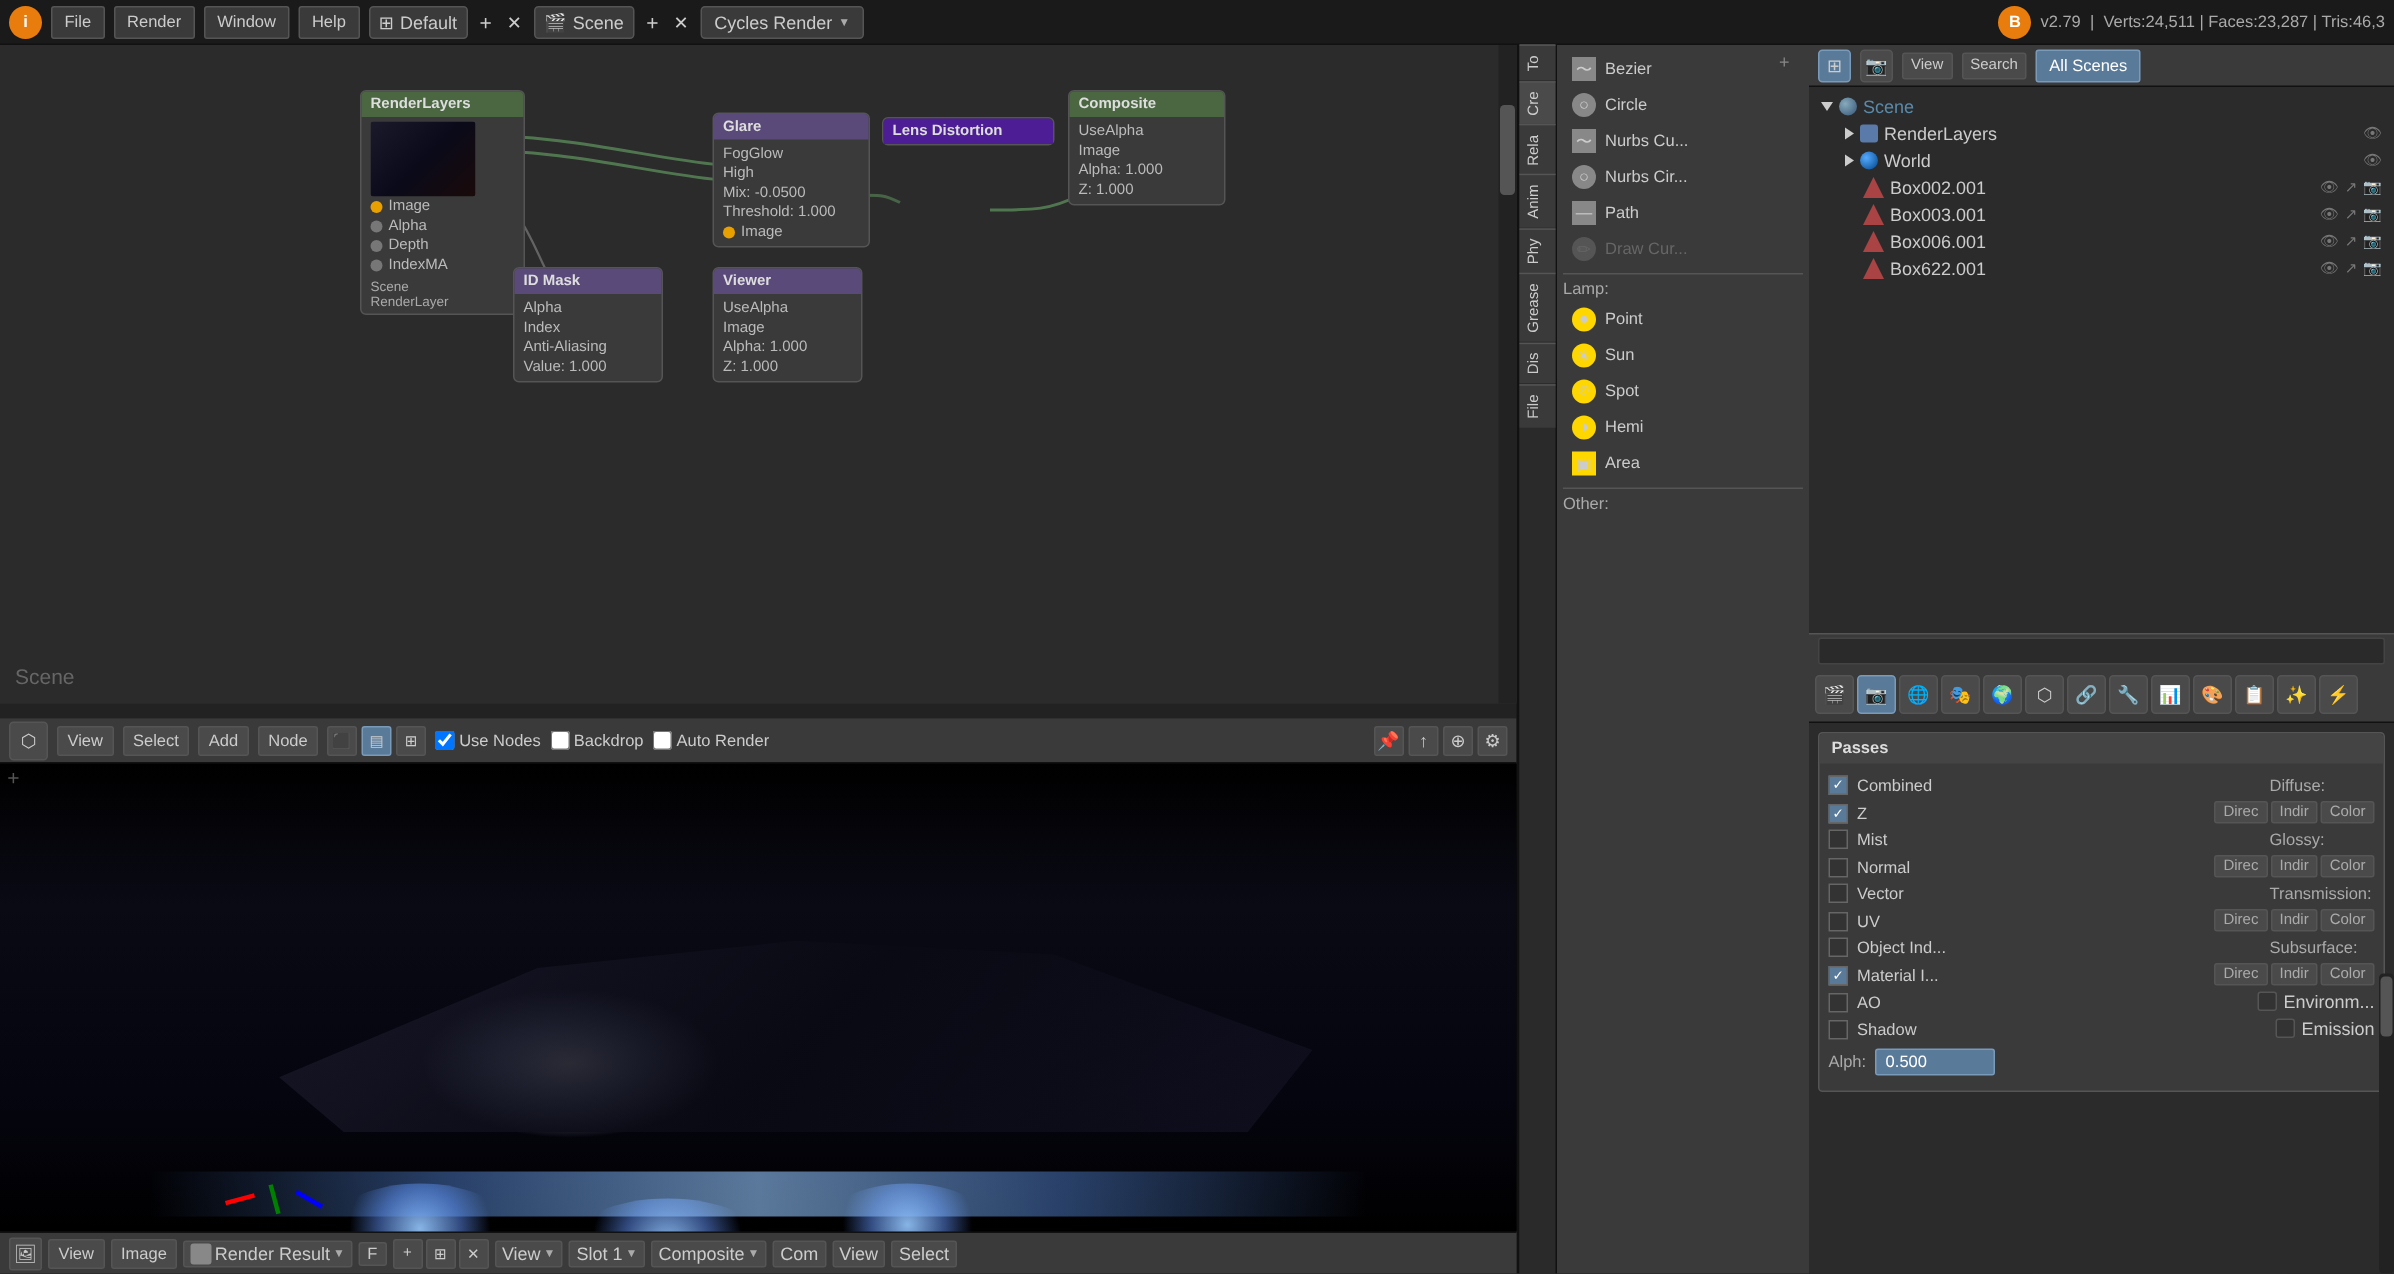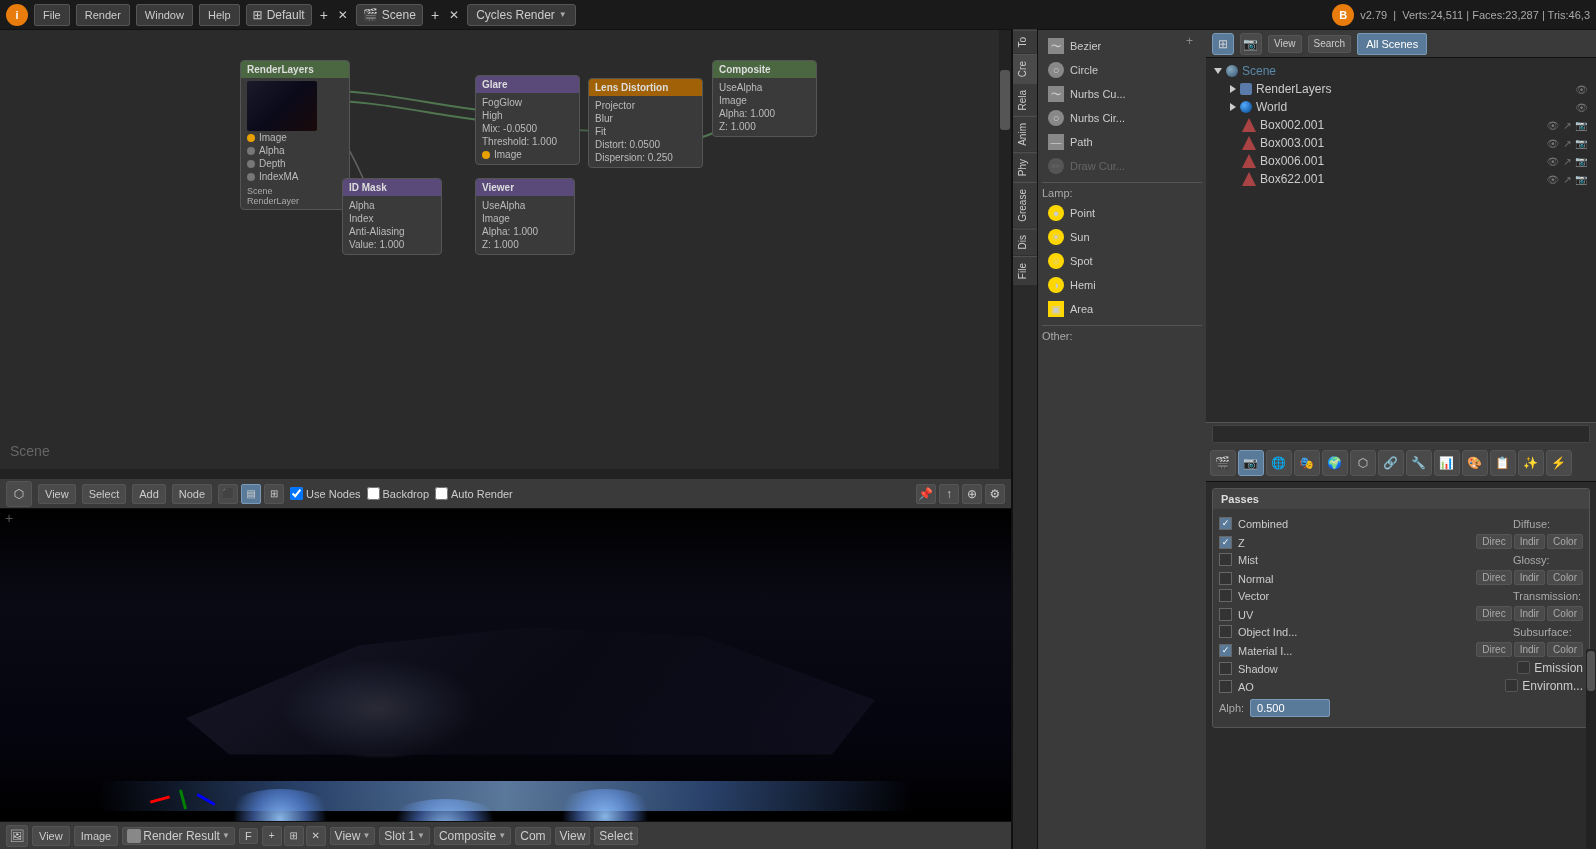--- a/index.html
+++ b/index.html
@@ -149,21 +149,21 @@
     .node-header {
       padding: 3px 6px;
       border-radius: 3px 3px 0 0;
       font-weight: bold;
       font-size: 10px;
       color: #ddd;
     }
     .node-header.render-layers { background: #4a6741; }
     .node-header.composite { background: #4a6741; }
     .node-header.glare { background: #5a4a7a; }
-    .node-header.lens { background: #a16207; }
+    .node-header.lens { background: #4c1d95; }
     .node-header.viewer { background: #5a4a7a; }
     .node-header.id-mask { background: #5a4a7a; }
     .node-body { padding: 3px 6px; }
     .node-row {
       display: flex; align-items: center;
       padding: 1px 0;
       font-size: 10px;
       color: #bbb;
       gap: 4px;
     }
@@ -635,27 +635,20 @@
             <div class="node-row">Threshold: 1.000</div>
             <div class="node-row">
                 <span class="node-dot dot-yellow"></span>
                 <span>Image</span>
               </div>
           </div>
         </div>
 
         <div class="node" style="left:588px;top:48px;width:115px;">
           <div class="node-header lens">Lens Distortion</div>
-          <div class="node-body">
-            <div class="node-row">Projector</div>
-            <div class="node-row">Blur</div>
-            <div class="node-row">Fit</div>
-            <div class="node-row">Distort: 0.0500</div>
-            <div class="node-row">Dispersion: 0.250</div>
-          </div>
         </div>
 
         <div class="node" style="left:712px;top:30px;width:105px;">
           <div class="node-header composite">Composite</div>
           <div class="node-body">
             <div class="node-row">UseAlpha</div>
             <div class="node-row">Image</div>
             <div class="node-row">Alpha: 1.000</div>
             <div class="node-row">Z: 1.000</div>
           </div>
@@ -1016,36 +1009,36 @@
             <span class="pass-label">Material I...</span>
             <div class="pass-buttons">
               <button class="pass-btn">Direc</button>
               <button class="pass-btn">Indir</button>
               <button class="pass-btn">Color</button>
             </div>
           </div>
 
           <div class="pass-row">
             <div class="pass-checkbox"></div>
+            <span class="pass-label">AO</span>
+            <div style="display:flex;align-items:center;gap:4px;">
+              <div style="width:13px;height:13px;background:#333;border:1px solid #555;border-radius:2px;"></div>
+              <span>Environm...</span>
+            </div>
+          </div>
+
+          <div class="pass-row">
+            <div class="pass-checkbox"></div>
             <span class="pass-label">Shadow</span>
             <div style="display:flex;align-items:center;gap:4px;">
               <div style="width:13px;height:13px;background:#333;border:1px solid #555;border-radius:2px;"></div>
               <span>Emission</span>
             </div>
           </div>
 
-          <div class="pass-row">
-            <div class="pass-checkbox"></div>
-            <span class="pass-label">AO</span>
-            <div style="display:flex;align-items:center;gap:4px;">
-              <div style="width:13px;height:13px;background:#333;border:1px solid #555;border-radius:2px;"></div>
-              <span>Environm...</span>
-            </div>
-          </div>
-
           <div class="alpha-row">
             <span class="alpha-label">Alph:</span>
             <input class="alpha-input" type="text" value="0.500" style="">
           </div>
 
         </div>
       </div>
     </div>
 
     <div style="position:absolute;right:0;bottom:0;width:10px;height:200px;background:#222;border-radius:3px;">

